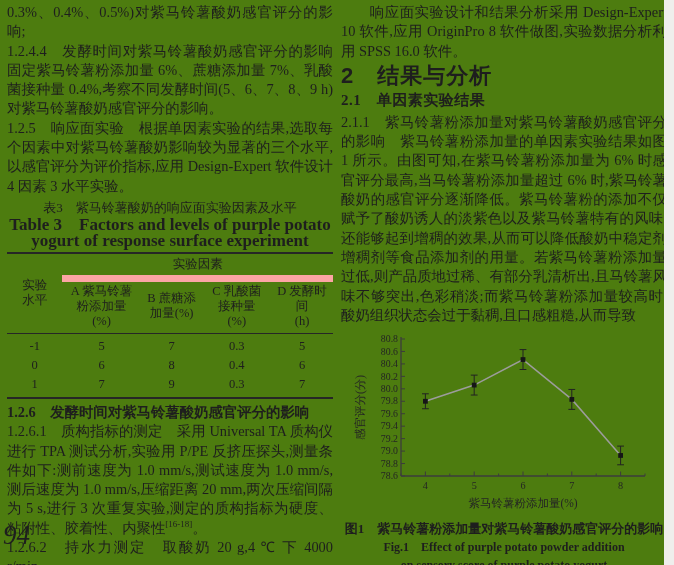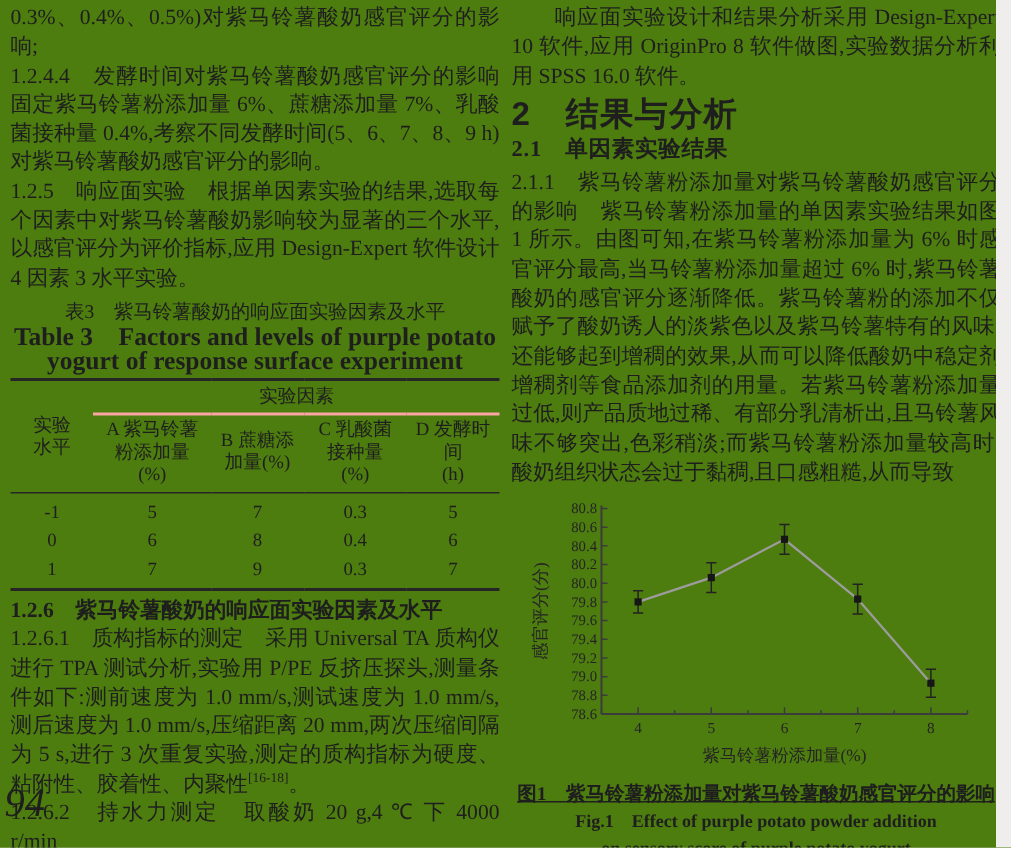--- a/index.html
+++ b/index.html
@@ -35,31 +35,31 @@
   .table-block{margin:3px 0 4px;}
   .tbl-title-cn{text-align:center;font-weight:normal;font-size:13px;line-height:18px;}
   .tbl-title-en{text-align:center;font-weight:bold;font-size:17px;line-height:16px;}
   table{
     width:100%;border-collapse:collapse;margin-top:3px;
     border-top:2px solid #262626;border-bottom:2px solid #262626;
     font-size:12.5px;
   }
   th,td{padding:0;text-align:center;vertical-align:middle;font-weight:normal;}
   th{white-space:pre-line;line-height:15px;padding:2px 0;}
-  th.span{border-bottom:2px solid #fca5a5;line-height:17px;}
+  th.span{border-bottom:7px solid #fca5a5;line-height:17px;}
   th.lvl{border-bottom:1px solid #262626;}
   thead tr.cols th{border-bottom:1px solid #262626;padding-bottom:4px;}
   td{line-height:19px;}
   col.c0{width:17%;} col.c1{width:24%;} col.c2{width:19%;} col.c3{width:21%;} col.c4{width:19%;}
   tbody tr:first-child td{padding-top:3px;}
   tbody tr:last-child td{padding-bottom:3px;}
   
   .figure{margin-top:5px;text-align:center;}
   .figure svg{display:block;margin:0 auto;}
-  .fig-cap-cn{font-weight:bold;font-size:13px;line-height:19px;margin-top:3px;text-decoration:underline;}
+  .fig-cap-cn{font-weight:bold;font-size:13px;line-height:19px;margin-top:3px;}
   .fig-cap-en{font-weight:bold;font-size:12px;line-height:18px;}
   
   .footer{position:absolute;left:0;top:520px;width:340px;height:40px;}
   .pagenum{
     position:absolute;left:3px;top:0;
     font-size:27px;font-weight:normal;font-style:italic;line-height:30px;
   }
   .issue-pill{
     position:absolute;left:33px;top:12px;
     border:1.6px solid #262626;border-radius:10px;background:#fdfcfa;
@@ -126,21 +126,21 @@
             <td>1</td>
             <td>7</td>
             <td>9</td>
             <td>0.3</td>
             <td>7</td>
           </tr>
         </tbody>
       </table>
     </div>
 
-    <p class="body semibold">1.2.6　紫马铃薯酸奶的响应面实验因素及水平</p>
+    <p class="body semibold">1.2.6　发酵时间对紫马铃薯酸奶感官评分的影响</p>
     <p class="body"><span>1.2.6.1　质构指标的测定　采用 Universal TA 质构仪进行 TPA 测试分析,实验用 P/PE 反挤压探头,测量条件如下:测前速度为 1.0 mm/s,测试速度为 1.0 mm/s,测后速度为 1.0 mm/s,压缩距离 20 mm,两次压缩间隔为 5 s,进行 3 次重复实验,测定的质构指标为硬度、粘附性、胶着性、内聚性</span><sup>[16-18]</sup><span>。</span></p>
     <p class="body">1.2.6.2　持水力测定　取酸奶 20 g,4 ℃ 下 4000 r/min</p>
   </div>
 
   <div class="col col-right">
     <p class="body indent">响应面实验设计和结果分析采用 Design-Expert 10 软件,应用 OriginPro 8 软件做图,实验数据分析利用 SPSS 16.0 软件。</p>
     <h2>2　结果与分析</h2>
     <h3>2.1　单因素实验结果</h3>
     <p class="body">2.1.1　紫马铃薯粉添加量对紫马铃薯酸奶感官评分的影响　紫马铃薯粉添加量的单因素实验结果如图 1 所示。由图可知,在紫马铃薯粉添加量为 6% 时感官评分最高,当马铃薯粉添加量超过 6% 时,紫马铃薯酸奶的感官评分逐渐降低。紫马铃薯粉的添加不仅赋予了酸奶诱人的淡紫色以及紫马铃薯特有的风味,还能够起到增稠的效果,从而可以降低酸奶中稳定剂增稠剂等食品添加剂的用量。若紫马铃薯粉添加量过低,则产品质地过稀、有部分乳清析出,且马铃薯风味不够突出,色彩稍淡;而紫马铃薯粉添加量较高时,酸奶组织状态会过于黏稠,且口感粗糙,从而导致</p>
 

